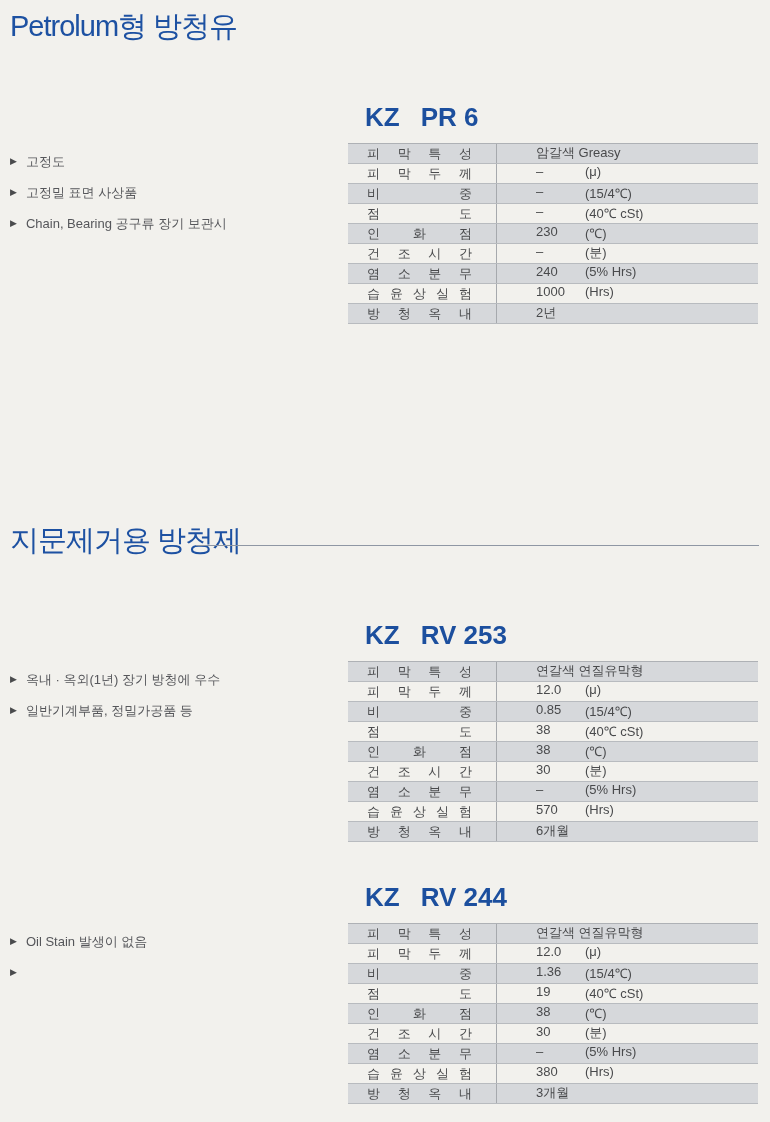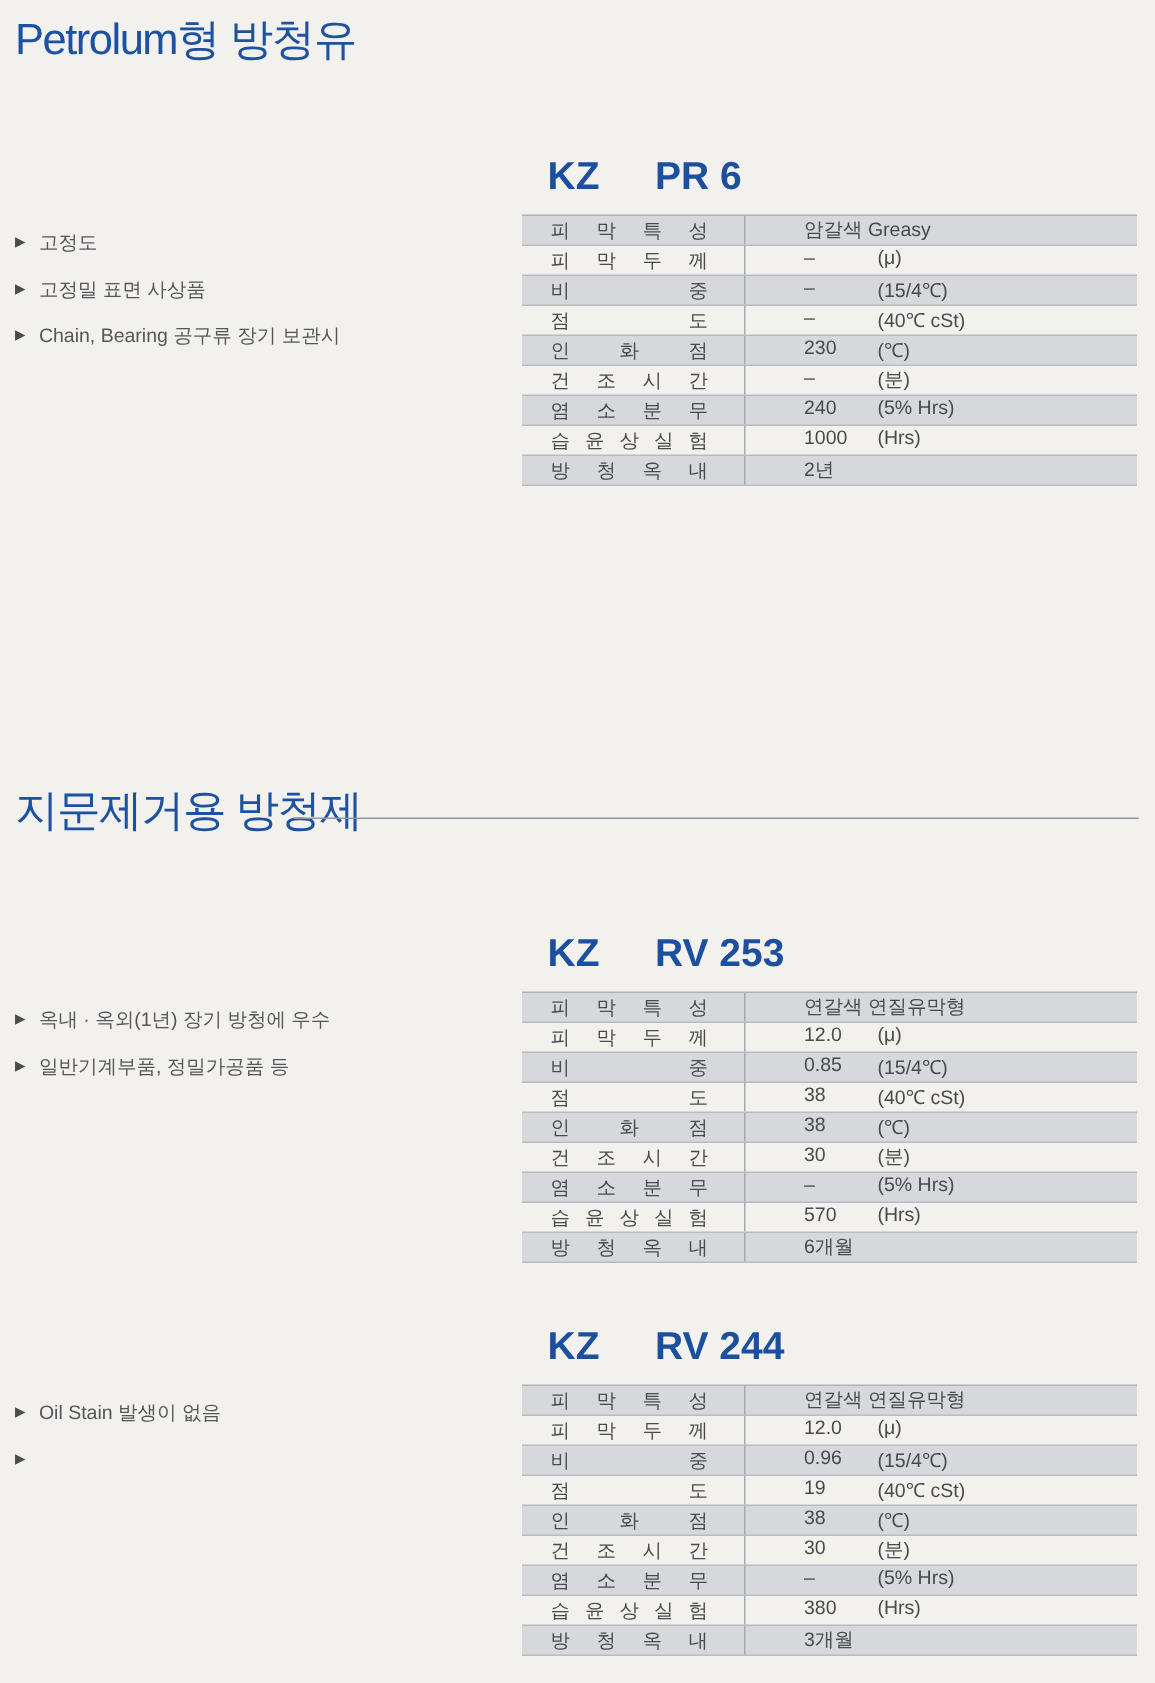--- a/index.html
+++ b/index.html
@@ -20,21 +20,21 @@
     position:absolute;left:196px;top:545px;width:563px;height:1px;
     background:#8f97a4;
   }
   .product{position:absolute;left:0;width:770px;height:250px;}
   .sec-0{top:104px;}
   .sec-1{top:622px;}
   .sec-2{top:884px;}
   .model-heading{
     position:absolute;left:365px;top:-2px;margin:0;
     font-size:26px;font-weight:bold;color:#1c4f9e;
-    display:flex;gap:37px;white-space:nowrap;letter-spacing:0;align-items:flex-end;
+    display:flex;gap:21px;white-space:nowrap;letter-spacing:0;align-items:flex-end;
   }
   .bullets{
     position:absolute;left:10px;top:42px;margin:0;padding:0;list-style:none;
   }
   .bullets li{
     display:flex;align-items:center;gap:9px;height:31px;
     font-size:13px;color:#55565a;white-space:nowrap;
   }
   .tri{font-size:9px;color:#4a4b4d;line-height:1;}
   .spec-table{
@@ -355,21 +355,21 @@
               <span class="val">12.0</span>
               <span class="unit">(μ)</span>
             </div>
           </div>
           <div class="row stripe">
             <div class="cell-label">
               <span>비</span>
               <span>중</span>
             </div>
             <div class="cell-value">
-              <span class="val">0.96</span>
+              <span class="val">1.36</span>
               <span class="unit">(15/4℃)</span>
             </div>
           </div>
           <div class="row">
             <div class="cell-label">
               <span>점</span>
               <span>도</span>
             </div>
             <div class="cell-value">
               <span class="val">19</span>

